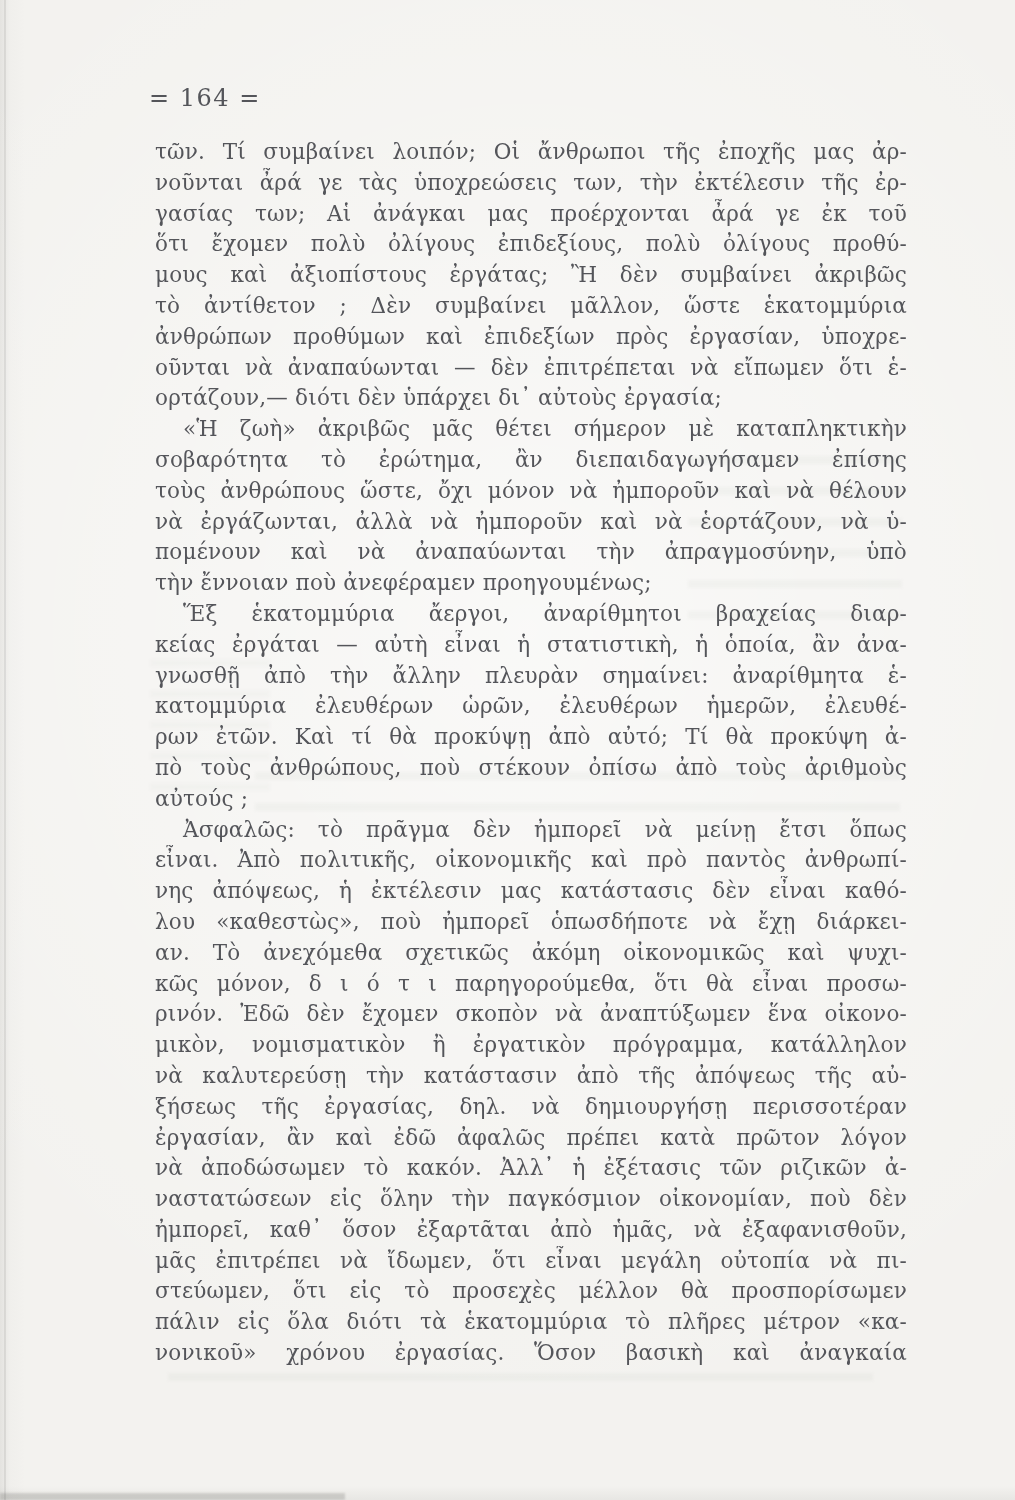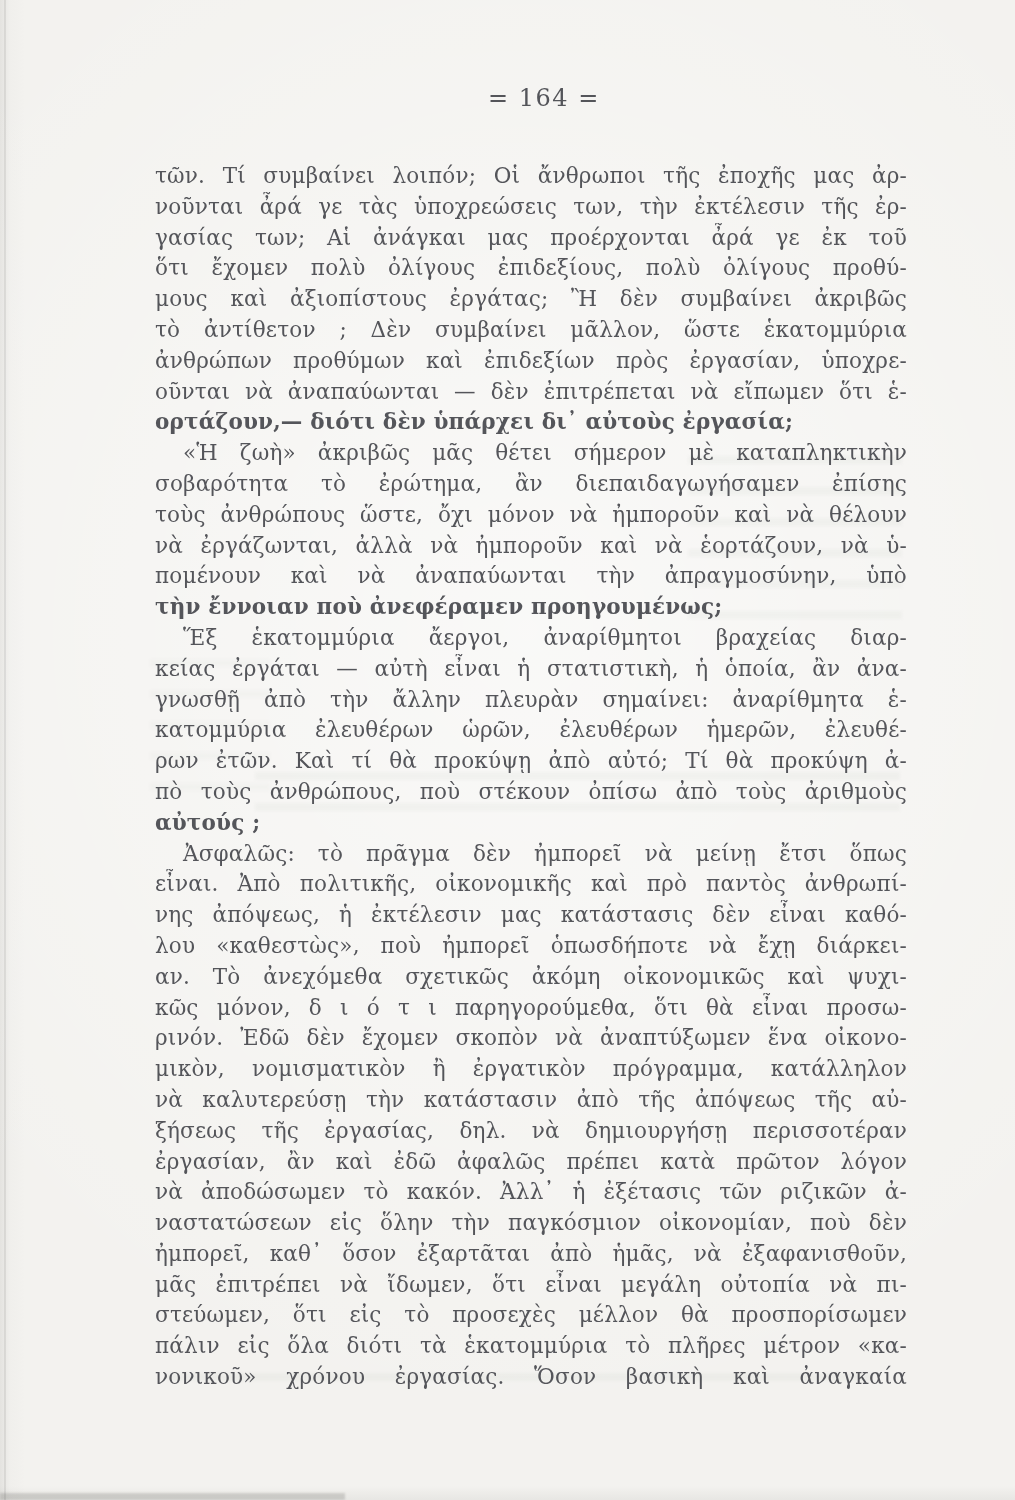--- a/index.html
+++ b/index.html
@@ -22,46 +22,44 @@
     position: absolute; left: 4px; top: 0; width: 2px; height: 100%;
     background: rgba(70,70,65,0.10);
   }
   .bottom-shadow {
     position: absolute; left: 0; bottom: 0; width: 345px; height: 7px;
     background: rgba(60,60,55,0.18);
     filter: blur(1px);
   }
   .page-number {
     position: absolute;
-    top: 84px; left: 168px; width: 752px;
-    text-align: center;
+    top: 84px; left: 149px; width: 752px;
     font-size: 24px;
     letter-spacing: 1.5px;
     color: var(--ink, #545559);
   }
   .page-text {
     position: absolute;
     top: 137px; left: 155px; width: 752px;
     font-size: 21.5px;
     color: var(--ink, #545559);
     letter-spacing: 0.2px;
-    margin-top: 24px;
   }
   .para { margin: 0; }
   .line {
     height: 30.8px;
     line-height: 30.8px;
     overflow: hidden;
     text-align: justify;
     text-align-last: justify;
     text-justify: inter-word;
     white-space: normal;
   }
   .line.indent { text-indent: 28px; }
-  .line.lastline { text-align: right; text-align-last: left; font-weight: bold; }
+  .line.lastline { text-align: right; text-align-last: left; }
   
   .ghost {
     position: absolute;
     opacity: 0.55;
     filter: blur(1.6px);
     background: repeating-linear-gradient(
       0deg,
       rgba(0,0,0,0) 0px, rgba(0,0,0,0) 19px,
       rgba(125,135,120,0.10) 19px, rgba(125,135,120,0.10) 27px,
       rgba(0,0,0,0) 27px, rgba(0,0,0,0) 31px

